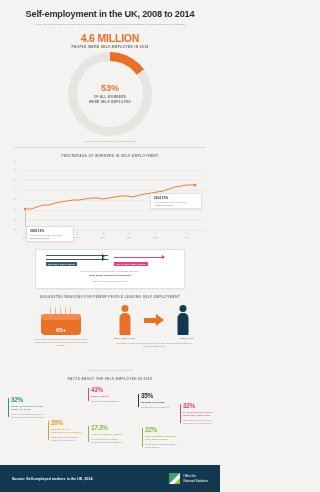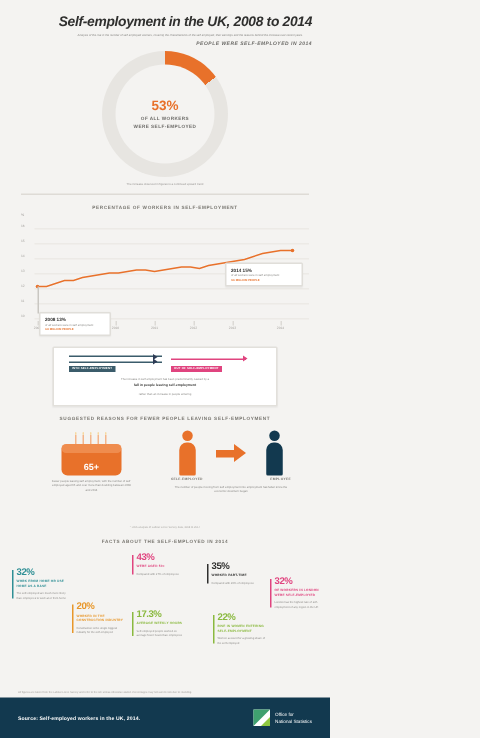--- a/index.html
+++ b/index.html
@@ -6,21 +6,21 @@
   body{
     width:220px;height:492px;overflow:hidden;
     background:#f4f3f1;
     font-family:"Liberation Sans", sans-serif;
     color:#4a4a48;
     -webkit-font-smoothing:antialiased;
   }
   .page{position:relative;width:220px;height:492px;background:#f4f3f1;}
 
   
-  .hdr{padding:9px 12px 0;text-align:right;font-style:italic;}
+  .hdr{padding:9px 12px 0;text-align:center;}
   .title{font-size:9.2px;font-weight:bold;color:#2f2f2e;letter-spacing:-.2px;line-height:1.1;}
   .subtitle{font-size:1.9px;line-height:1.55;color:#8d8c89;margin:3.5px 6px 0;}
 
   .big-num{margin-top:6px;font-size:10.5px;font-weight:bold;color:#e8712a;letter-spacing:-.2px;}
   .big-sub{margin-top:1.5px;font-size:3.3px;font-weight:bold;letter-spacing:.35px;color:#6b6a67;}
 
   
   .donut-wrap{position:relative;width:84px;height:84px;margin:3px auto 0;}
   .donut{
     position:absolute;inset:0;border-radius:50%;
@@ -116,20 +116,21 @@
   .ons-txt{font-size:3.1px;color:#fff;line-height:1.35;}
 </style>
 </head>
 <body>
 
 <div class="page">
 
   <div class="hdr">
     <div class="title">Self-employment in the UK, 2008 to 2014</div>
     <div class="subtitle">Analysis of the rise in the number of self-employed workers, covering the characteristics of the self-employed, their earnings and the reasons behind the increase over recent years.</div>
+    <div class="big-num">4.6 MILLION</div>
     <div class="big-sub">PEOPLE WERE SELF-EMPLOYED IN 2014</div>
   </div>
 
   <div class="donut-wrap">
     <div class="donut"></div>
     <div class="donut-hole">
       <div class="donut-pct">53%</div>
       <div class="donut-l1">OF ALL WORKERS</div>
       <div class="donut-l2">WERE SELF-EMPLOYED</div>
     </div>

